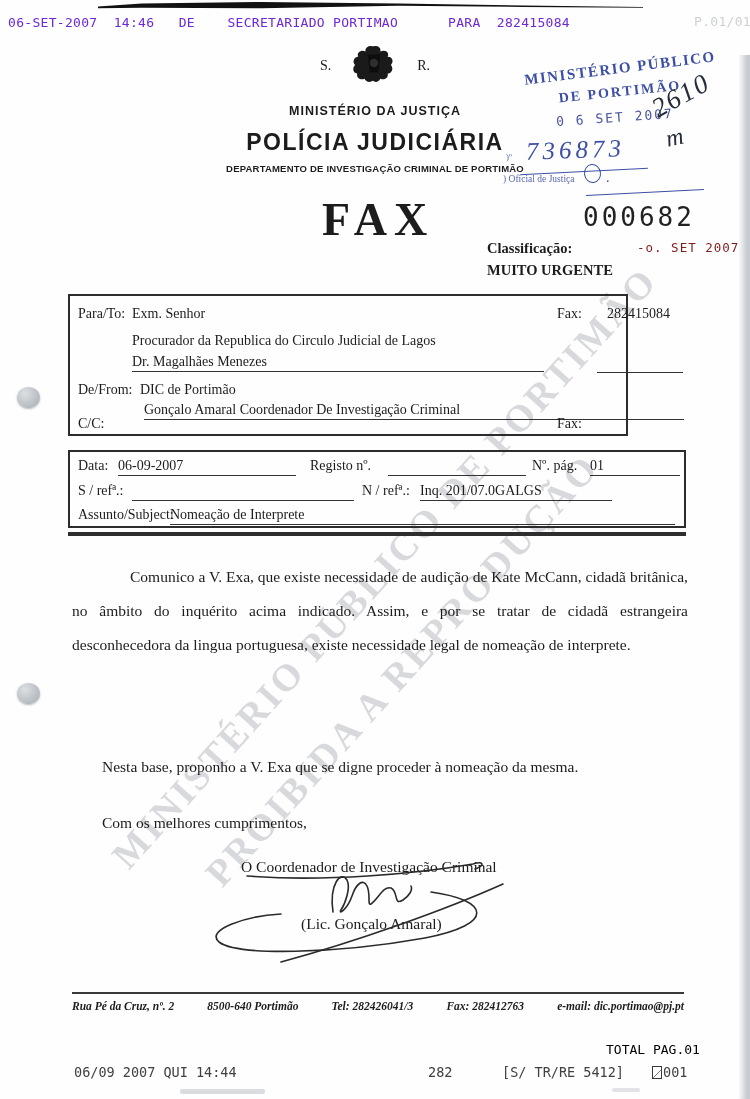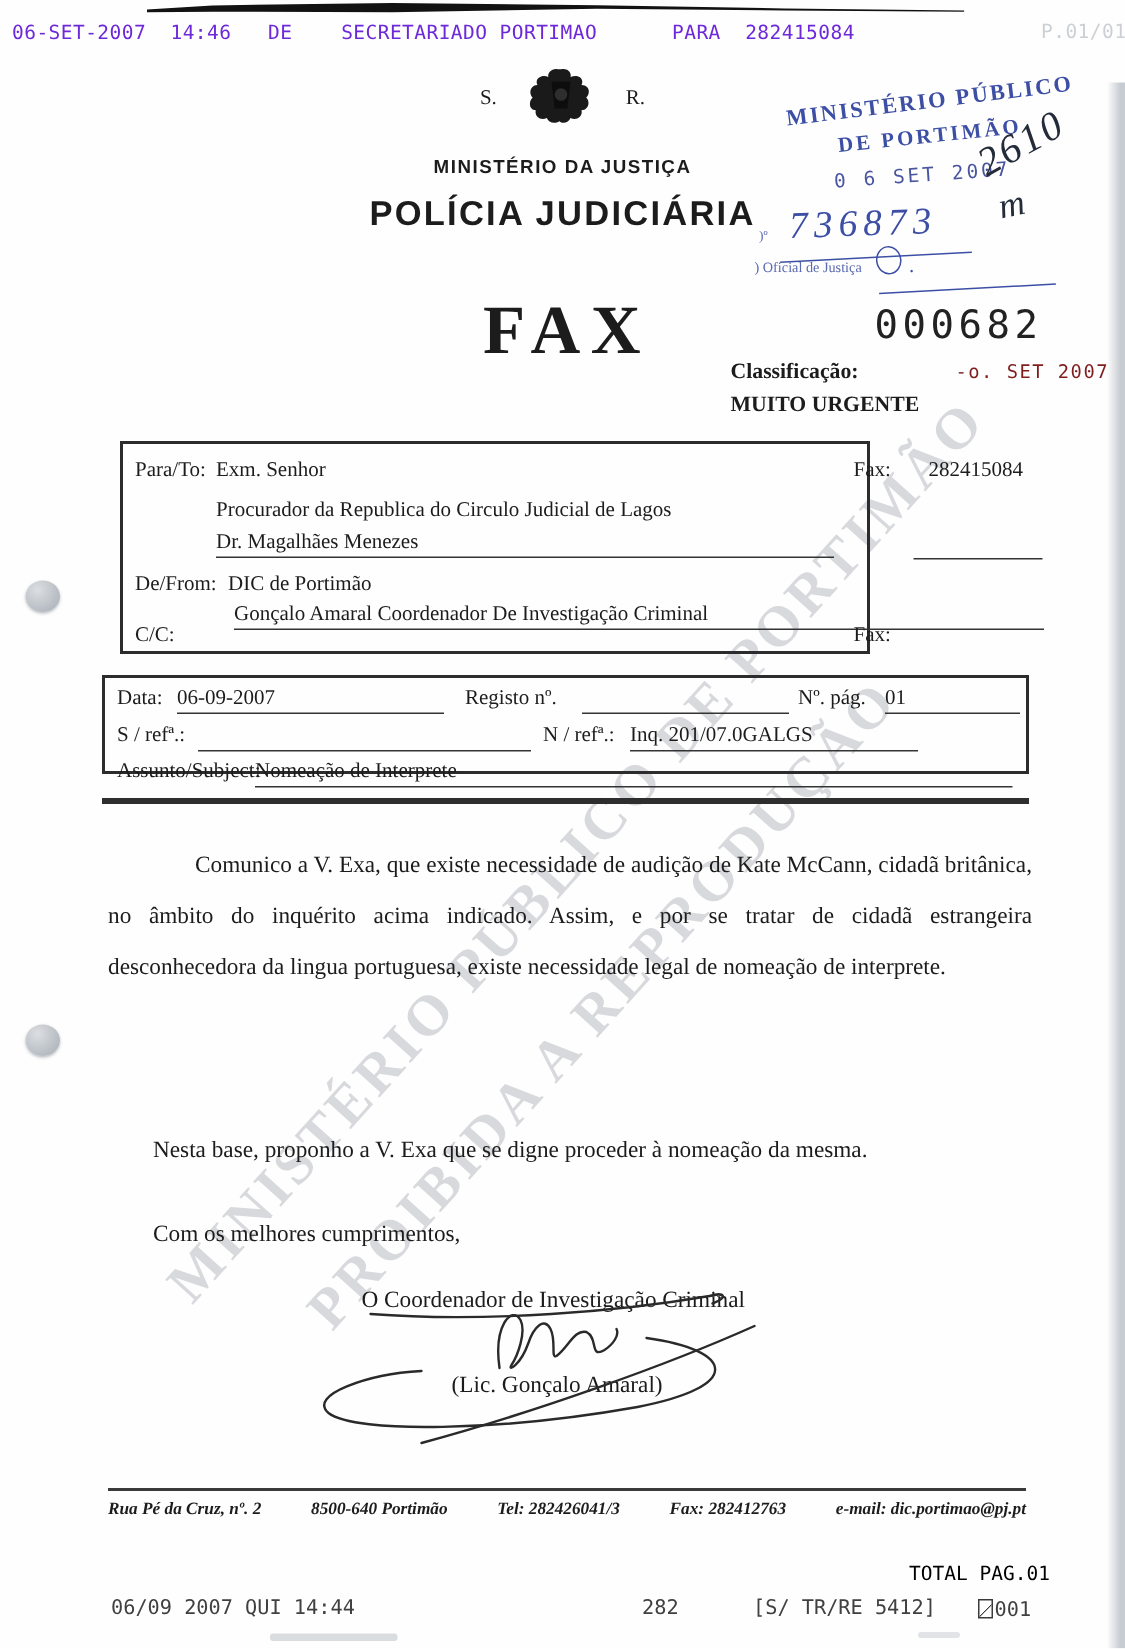--- a/index.html
+++ b/index.html
@@ -62,22 +62,22 @@
 
   
   .fax-title { left:322px; top:193px; font-weight:bold; font-size:46px; letter-spacing:7px; z-index:2; }
   .doc-number { left:583px; top:202px; font-size:26px; letter-spacing:3px; color:#222; z-index:2; }
   .class-label { left:487px; top:240px; font-weight:bold; font-size:14.5px; z-index:2; }
   .faint-stamp { left:637px; top:240px; font-size:12.5px; letter-spacing:1px; color:#7f1d1d; z-index:2; }
   .class-value { left:487px; top:262px; font-weight:bold; font-size:14.5px; z-index:2; }
 
   
   .box { border:2px solid #2c2c2c; z-index:2; background:transparent; }
-  .t1 { left:68px; top:294px; width:500px; height:142px;margin-left:12px; }
-  .t2 { left:68px; top:450px; width:618px; height:66px; }
+  .t1 { left:68px; top:294px; width:560px; height:142px; }
+  .t2 { left:68px; top:450px; width:618px; height:78px; }
   .heavy-rule { left:68px; top:532px; width:618px; height:4px; background:#2e2e2e; z-index:2; }
   .cell { position:absolute; font-size:14px; white-space:nowrap; }
   .ul { border-bottom:1.4px solid #333; display:inline-block; padding-bottom:1px; }
 
   
   .para { left:72px; width:616px; font-size:15.5px; line-height:34px; text-align:justify; z-index:2; }
   .p-short { text-align:left; }
 
   
   .sig-title { left:241px; top:858px; font-size:15.5px; z-index:2; }
@@ -125,20 +125,21 @@
         <svg width="42" height="38" viewBox="0 0 40 36">
           <path d="M20 1 C24 0 27 3 26 6 C31 4 35 7 33 11 C38 11 39 16 36 19 C39 22 37 27 33 27 C34 31 30 34 26 32 C25 35 21 36 19 34 C16 36 12 35 11 32 C7 34 3 31 4 27 C0 27 -1 22 2 19 C-1 16 1 11 5 11 C3 7 8 4 12 6 C11 3 15 0 18 1 Z" fill="#1a1a1a"></path>
           <path d="M14 9 L26 9 L24 26 L16 26 Z" fill="#0d0d0d"></path>
           <circle cx="20" cy="17" r="4" fill="#2e2e2e"></circle>
         </svg>
       </span>
       <span class="sr-letter">R.</span>
     </div>
     <div class="ministry sans">MINISTÉRIO DA JUSTIÇA</div>
     <div class="org sans">POLÍCIA JUDICIÁRIA</div>
+    <div class="dept sans">DEPARTAMENTO DE INVESTIGAÇÃO CRIMINAL DE PORTIMÃO</div>
   </div>
 
   <div class="abs stamp">
     <div class="stamp-l1">MINISTÉRIO PÚBLICO</div>
     <div class="stamp-l2">DE PORTIMÃO</div>
     <div class="stamp-date">0 6 SET 2007</div>
     <div class="hand-2610">2610</div>
     <div class="hand-m">m</div>
     <div class="num-prefix">)º</div>
     <div class="hand-caseno">736873</div>

